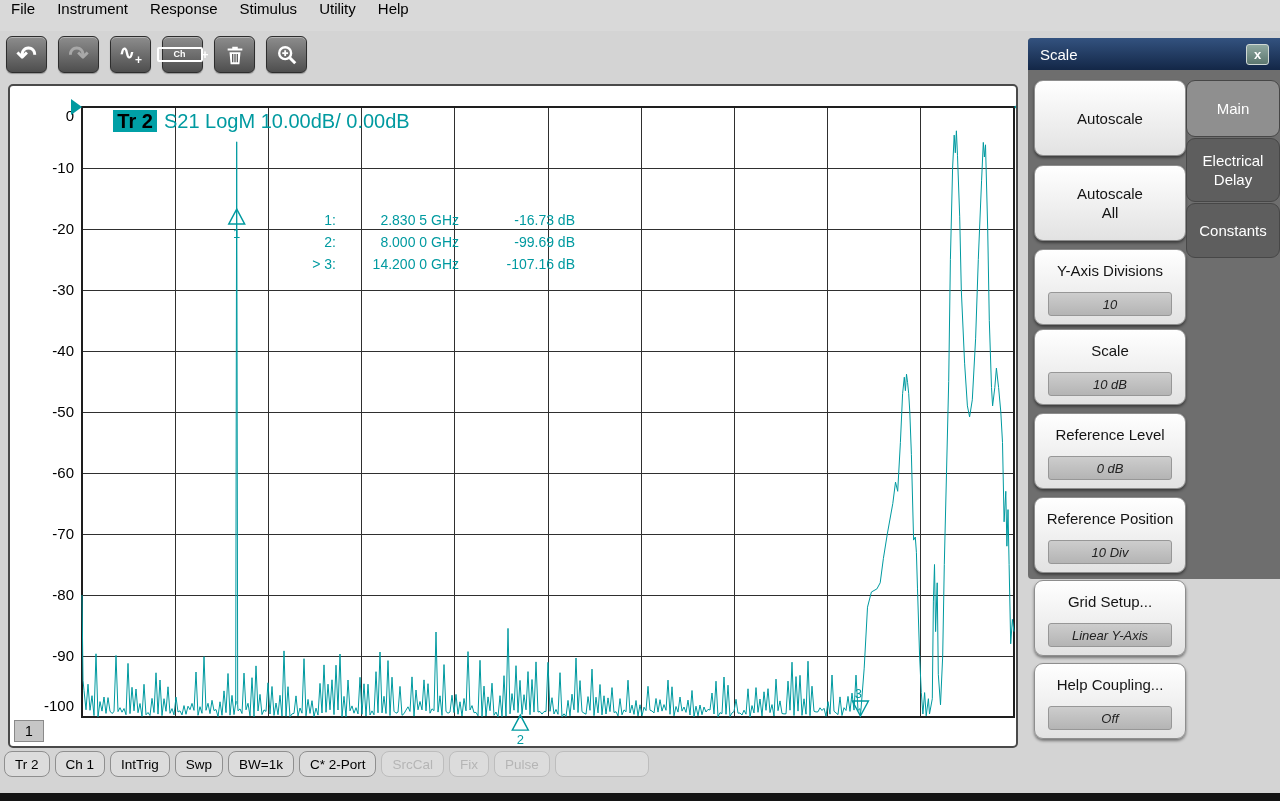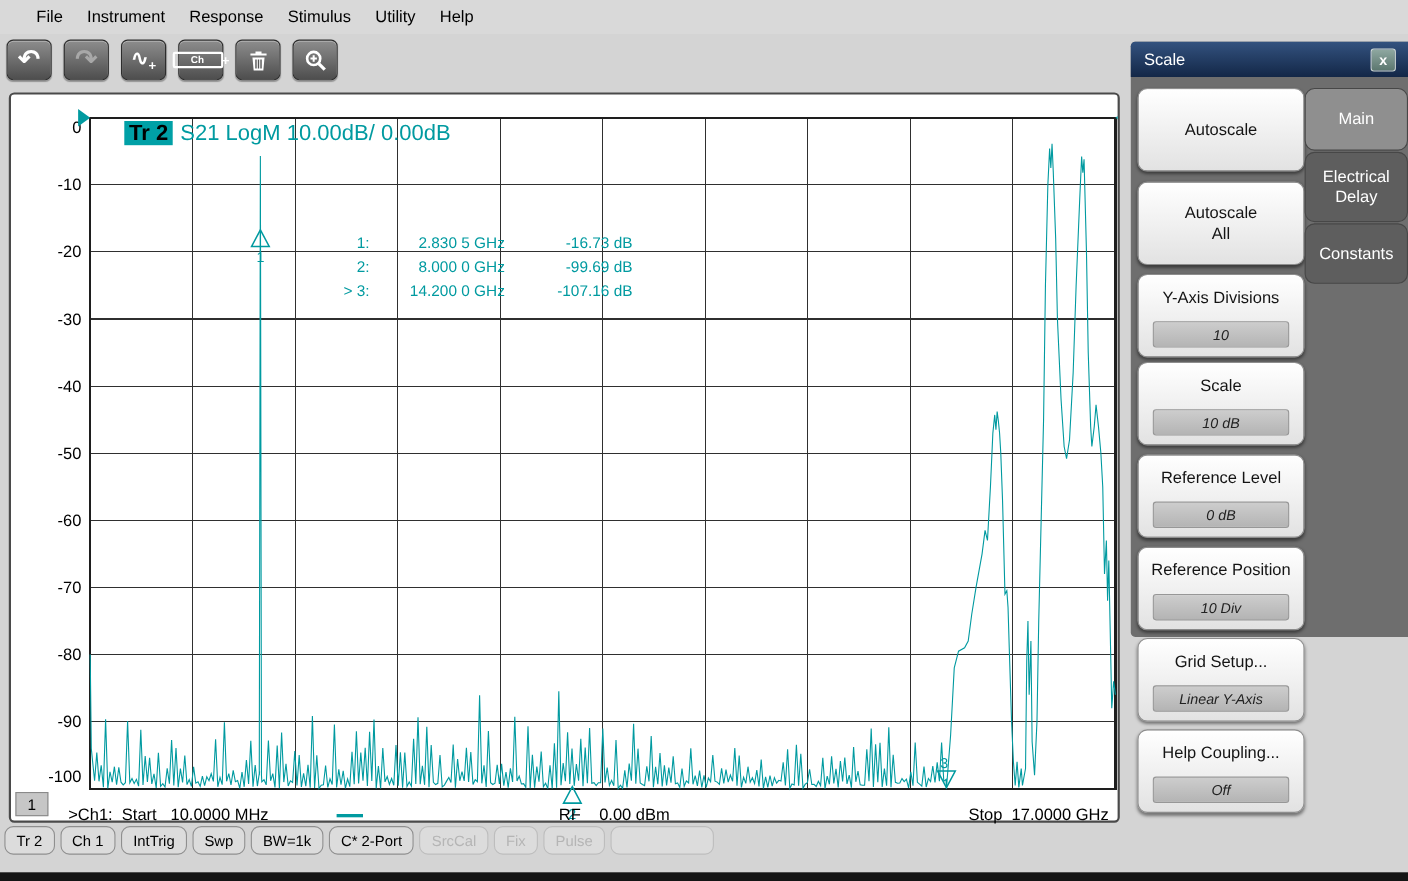--- a/index.html
+++ b/index.html
@@ -1,21 +1,21 @@
 <!DOCTYPE html>
 <html><head>
 <meta charset="utf-8">
 <style>
   html,body{margin:0;padding:0;background:#888;}
   .stage{position:relative;width:1280px;height:801px;background:#d4d4d4;
          font-family:"Liberation Sans",sans-serif;overflow:hidden;}
 
   
   .menubar{position:absolute;left:0;top:0;width:100%;height:31px;background:#d9d9d9;
-           display:flex;align-items:center;padding-left:22px;box-sizing:border-box;}
+           display:flex;align-items:flex-start;padding-left:0;box-sizing:border-box;}
   .menu-item{padding:0 11px;font-size:15px;color:#000;cursor:default;}
 
   
   .toolbar{position:absolute;left:6px;top:36px;display:flex;gap:11px;}
   .tool-btn{width:39px;height:35px;border-radius:6px;border:1px solid #2d2d2d;
             background:linear-gradient(#8d8d8d,#4e4e4e);
             box-shadow:inset 0 1px 0 rgba(255,255,255,.35),0 1px 1px rgba(0,0,0,.3);
             color:#fff;display:flex;align-items:center;justify-content:center;}
   .tool-btn .glyph{font-weight:bold;line-height:1;}
   .tool-btn.disabled{color:#a8a8a8;}
@@ -172,26 +172,20 @@
         <text x="449" y="161" text-anchor="end" font-size="14" fill="#009aa0" font-family="Liberation Sans, sans-serif">8.000 0 GHz</text>
         <text x="565" y="161" text-anchor="end" font-size="14" fill="#009aa0" font-family="Liberation Sans, sans-serif">-99.69 dB</text>
         <text x="326" y="183" text-anchor="end" font-size="14" fill="#009aa0" font-family="Liberation Sans, sans-serif">&gt; 3:</text>
         <text x="449" y="183" text-anchor="end" font-size="14" fill="#009aa0" font-family="Liberation Sans, sans-serif">14.200 0 GHz</text>
         <text x="565" y="183" text-anchor="end" font-size="14" fill="#009aa0" font-family="Liberation Sans, sans-serif">-107.16 dB</text>
       </svg>
     <div class="trace-header">
       <span class="tr-box">Tr 2</span><span class="tr-desc">S21 LogM 10.00dB/ 0.00dB</span>
     </div>
     <div class="ch-box">1</div>
-    <div class="status-line">
-      <span class="st-left">&gt;Ch1:  Start   10.0000 MHz</span>
-      <span class="trace-chip"></span>
-      <span class="st-center">RF    0.00 dBm</span>
-      <span class="st-right">Stop  17.0000 GHz</span>
-    </div>
   </div>
 
 
   <div class="panel">
     <div class="panel-title">
       <span>Scale</span>
       <div class="close-btn">x</div>
     </div>
     <div id="panel-body">
         <div class="panel-btn plain" style="top: 42px;">

